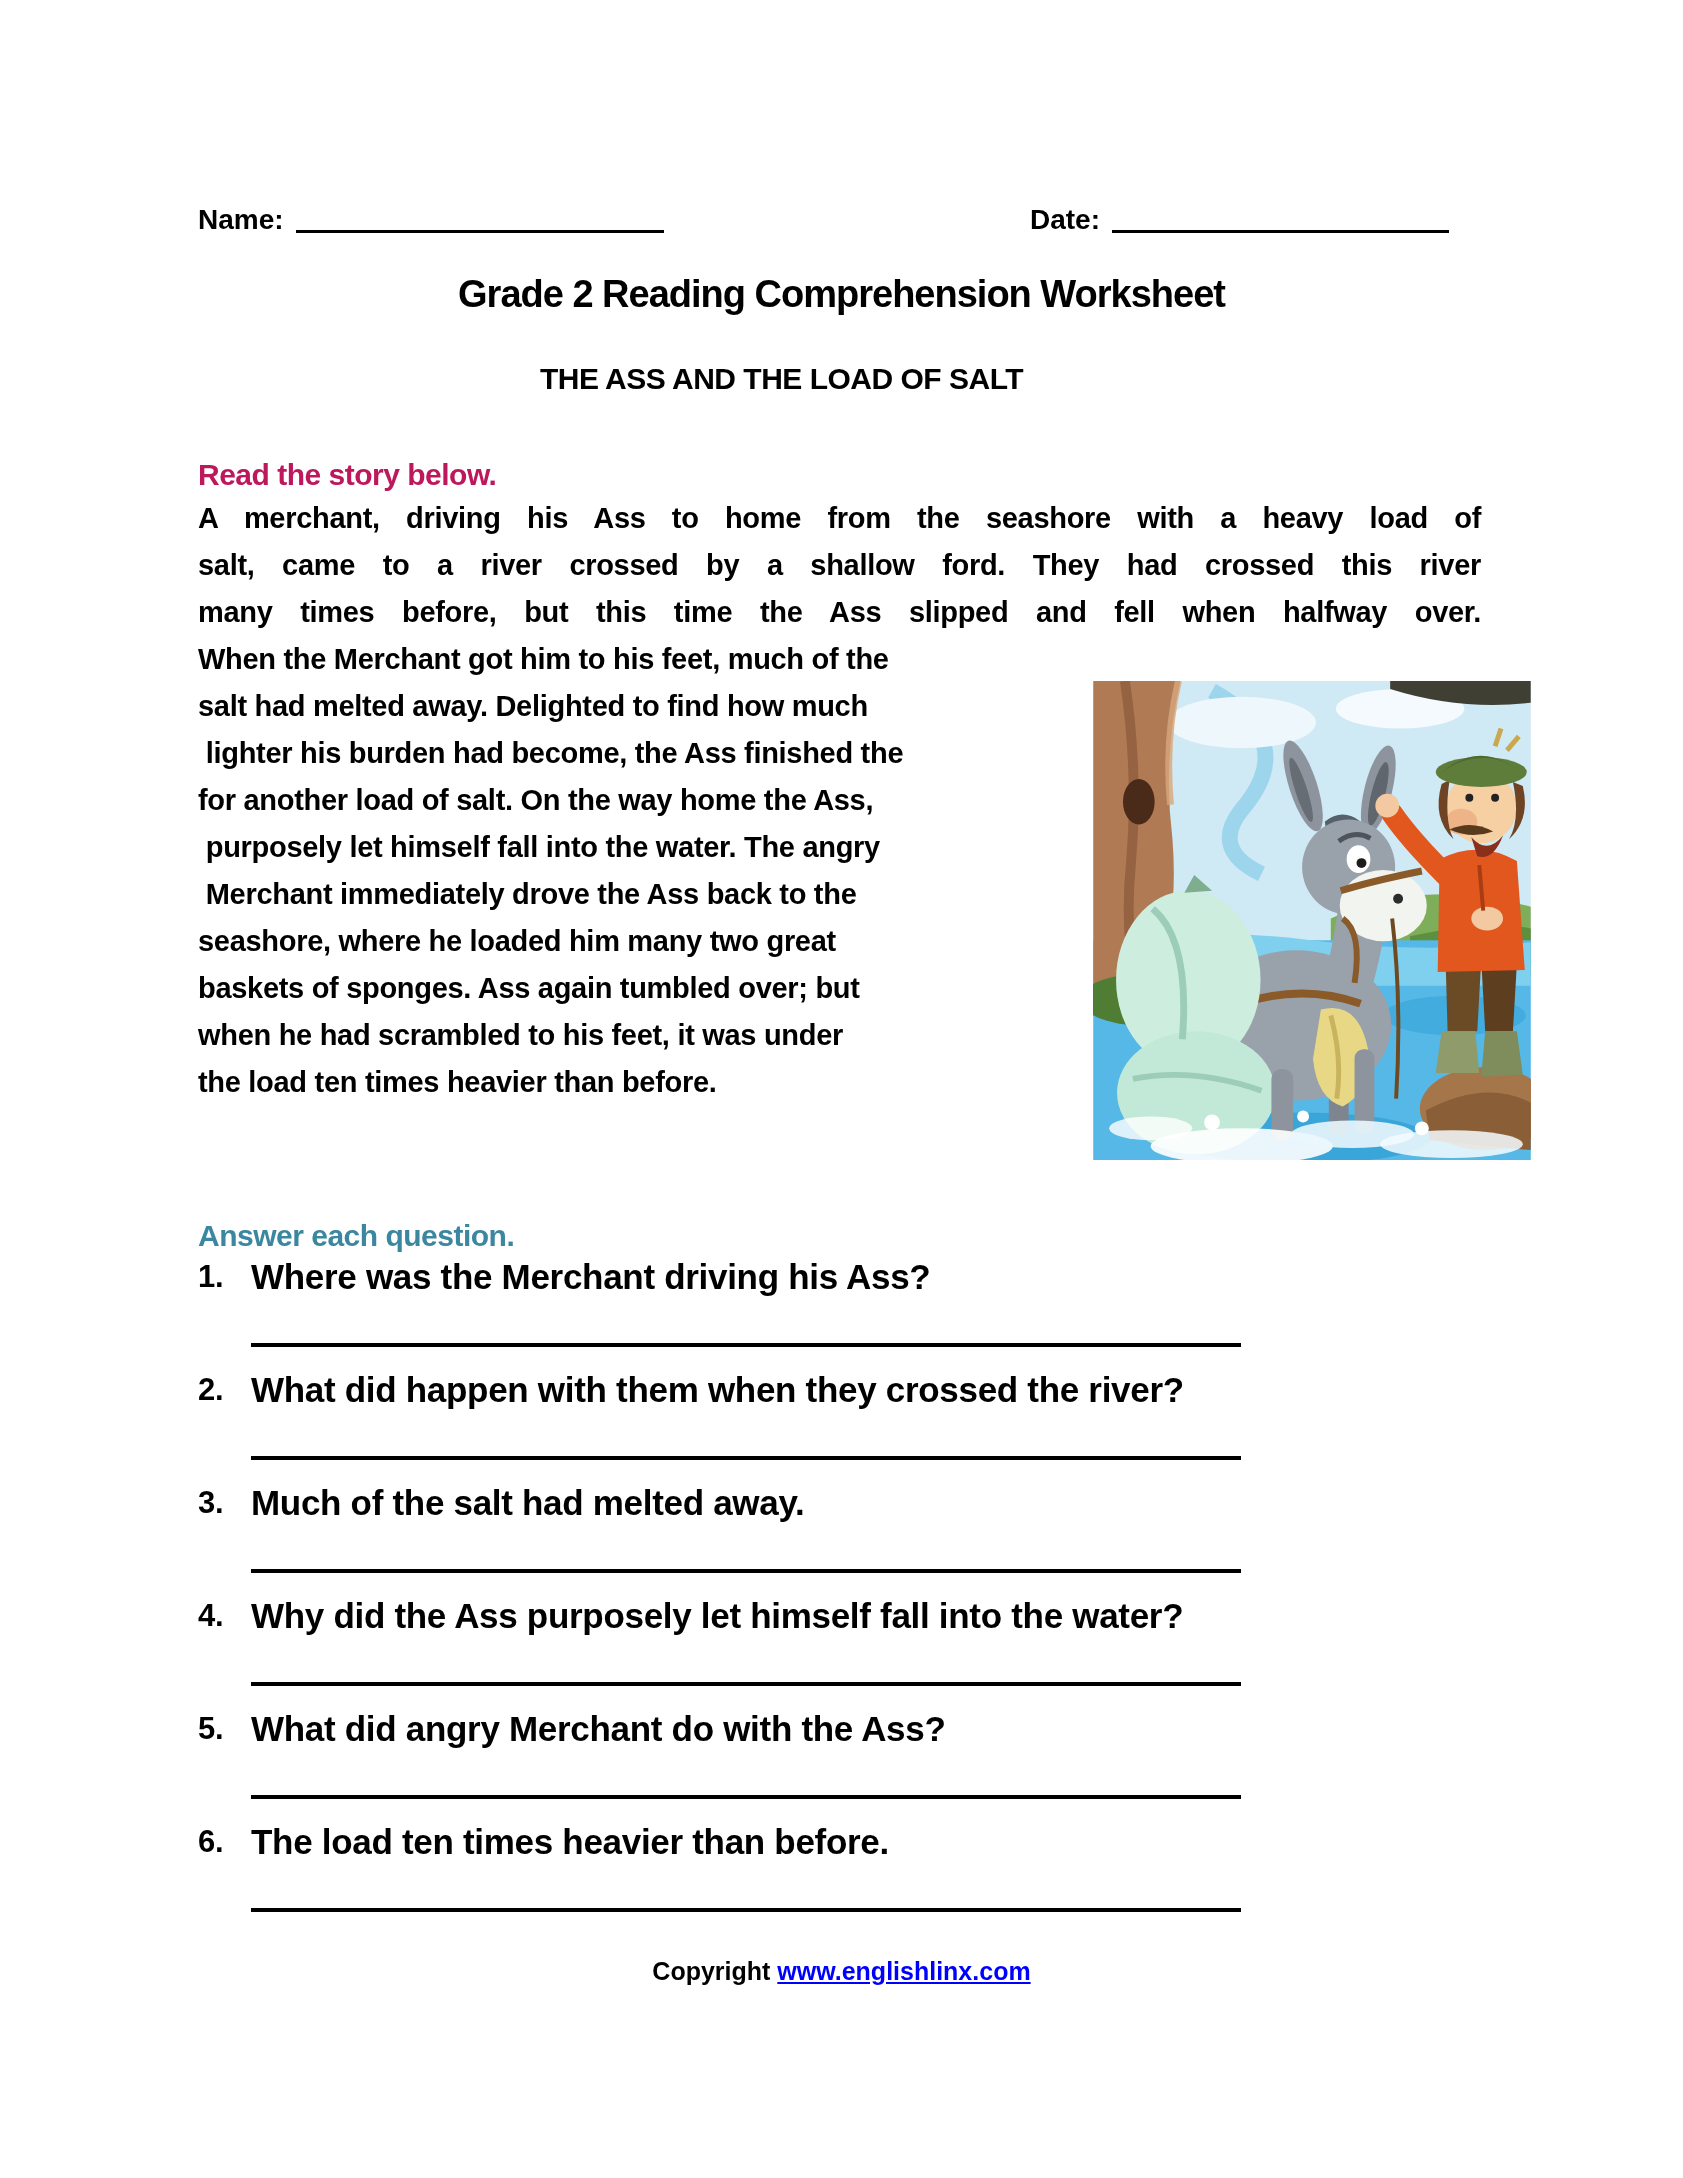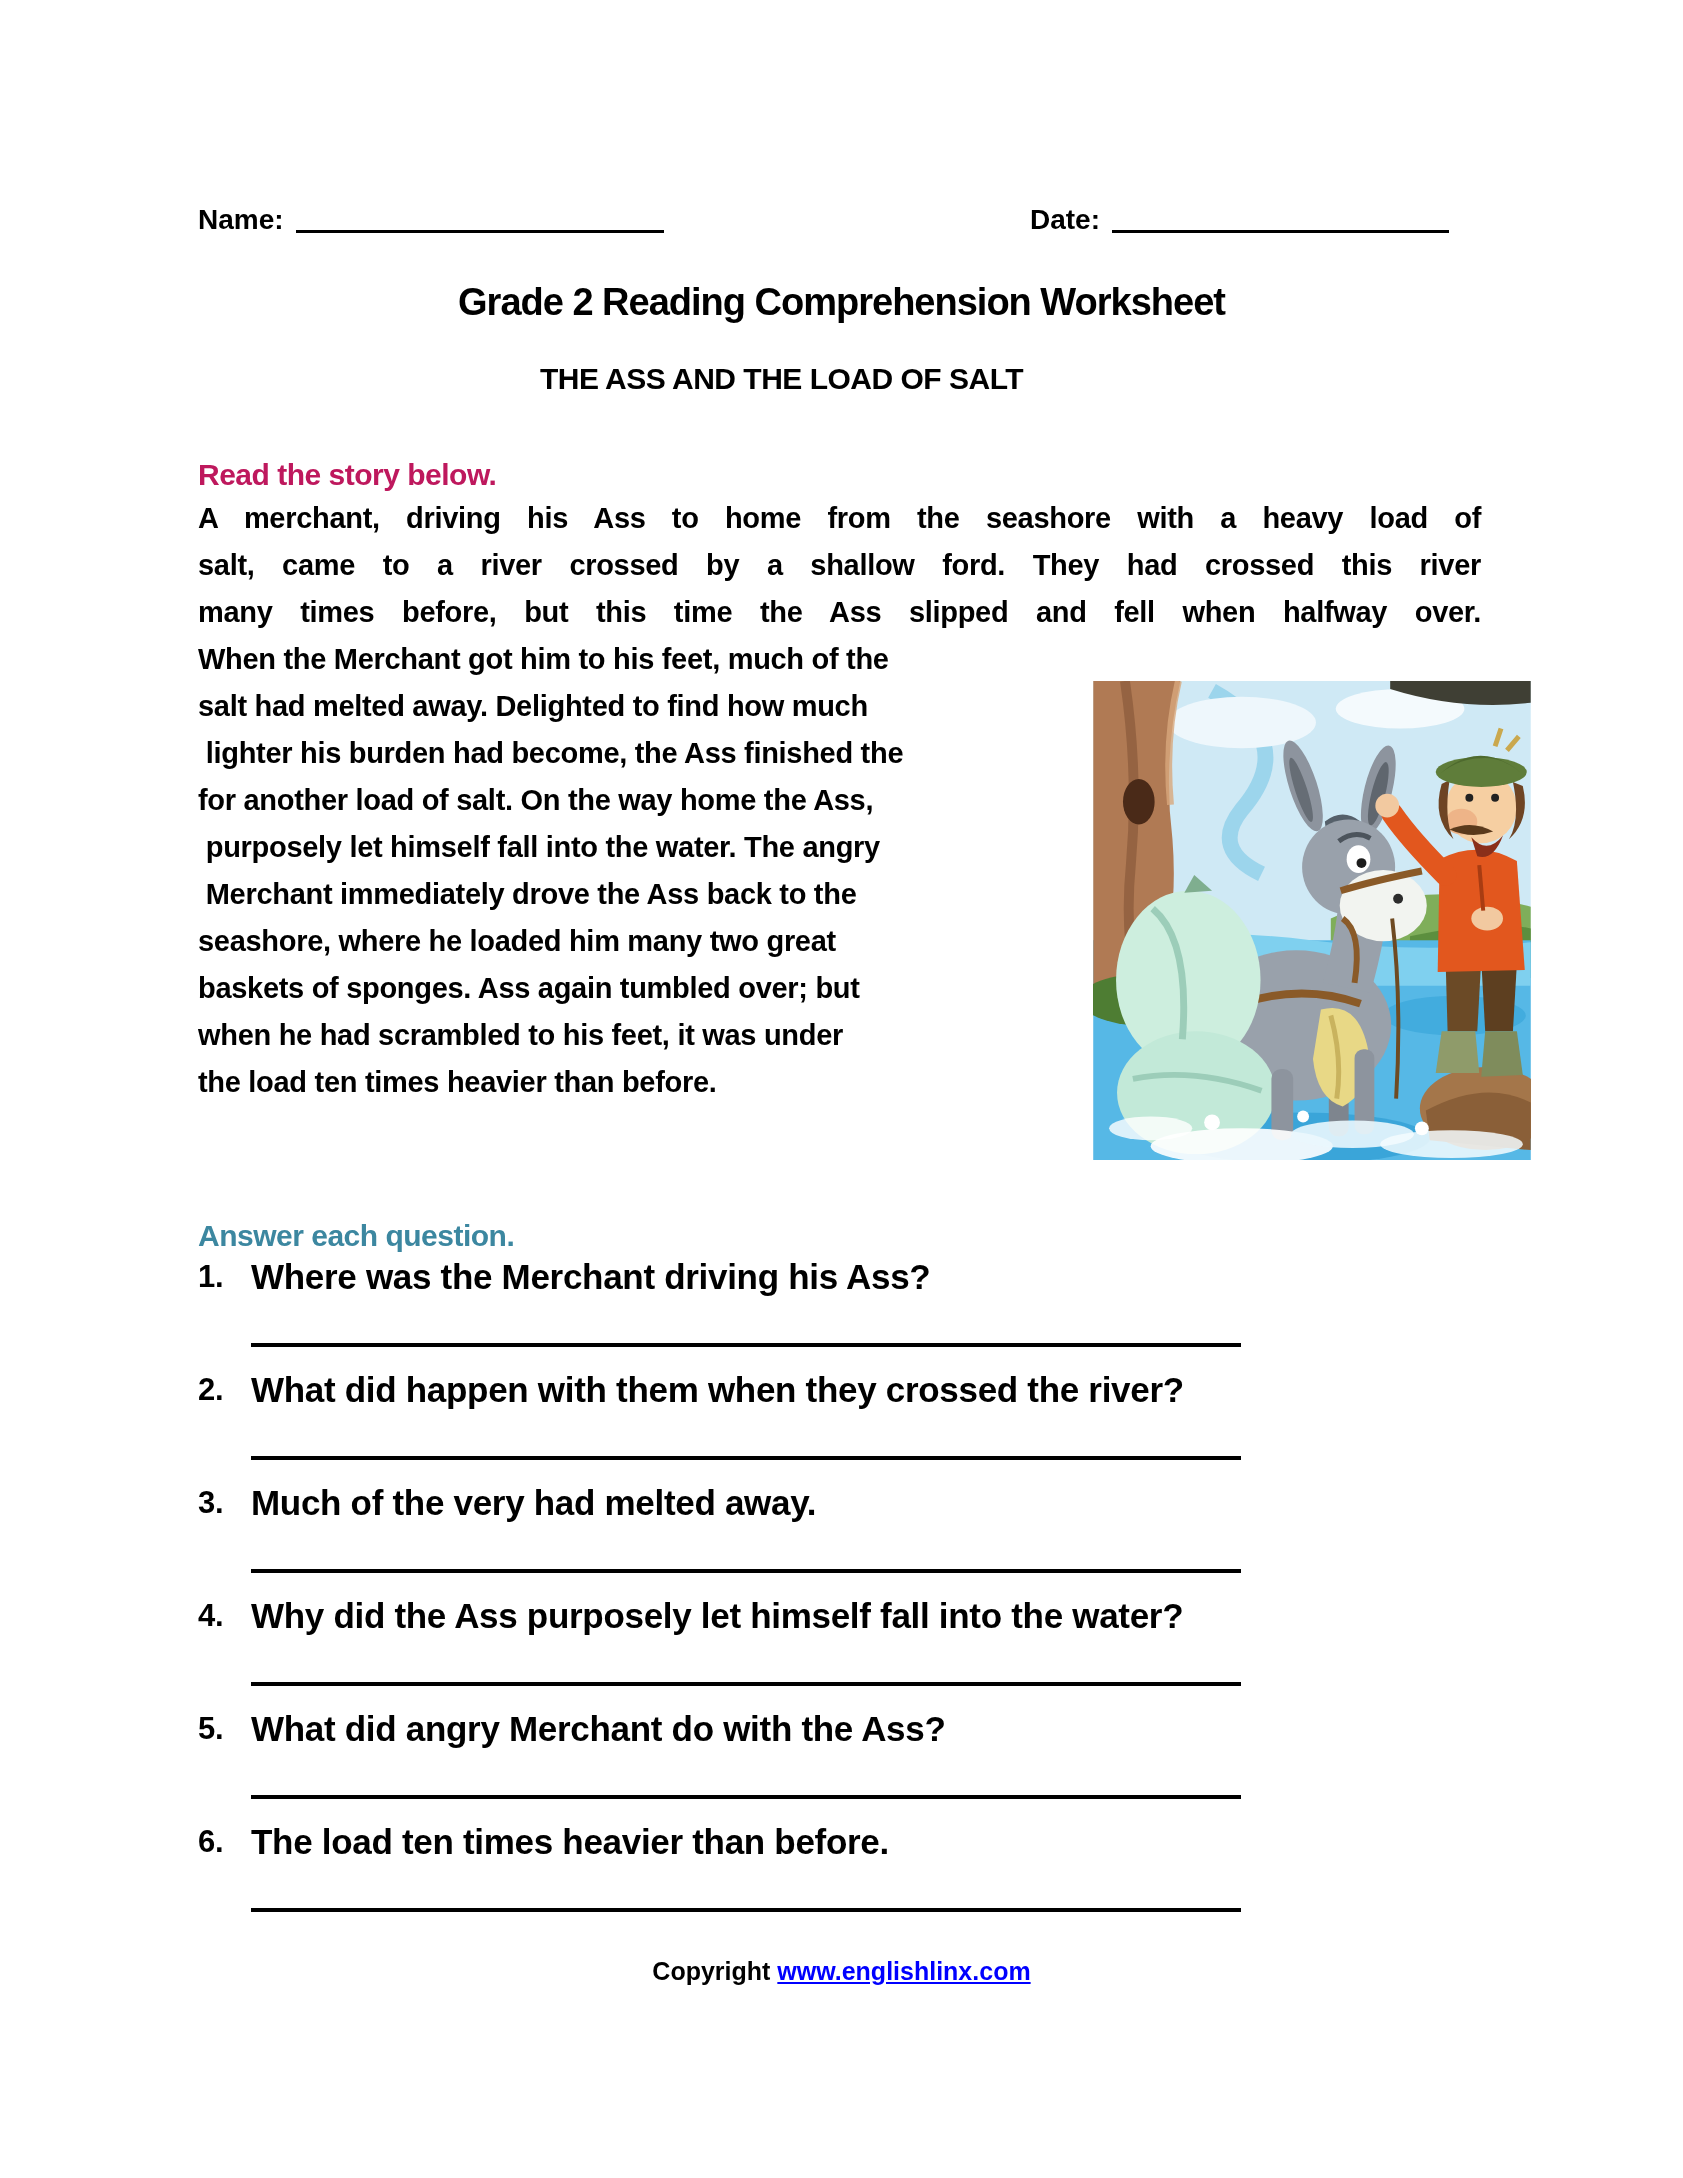--- a/index.html
+++ b/index.html
@@ -12,21 +12,21 @@
 
   
   .hdr{font-size:28px;line-height:36px;white-space:nowrap;}
   .blank-line{display:inline-block;border-bottom:3px solid #000;height:30px;vertical-align:-4px;}
   #name-group{left:198px;top:200px;}
   #name-group .blank-line{width:368px;margin-left:12px;}
   #date-group{left:1030px;top:200px;}
   #date-group .blank-line{width:337px;margin-left:12px;}
 
   
-  #page-title{left:0;top:273px;width:1683px;text-align:center;font-size:38px;letter-spacing:-1px;margin-top:8px;}
+  #page-title{left:0;top:273px;width:1683px;text-align:center;font-size:38px;letter-spacing:-1px;}
   #story-title{left:0;top:362px;width:1563px;text-align:center;font-size:30px;letter-spacing:-0.5px;}
 
   .section-heading{font-size:30px;line-height:40px;letter-spacing:-0.5px;}
   #read-heading{left:198px;top:455px;}
   #answer-heading{left:198px;top:1216px;}
 
   
   #story{left:198px;top:495px;width:1283px;font-size:29px;letter-spacing:-0.3px;}
   .story-line{height:47px;line-height:47px;}
   .story-line.full{text-align:justify;text-align-last:justify;}
@@ -192,21 +192,21 @@
 
 <div class="q-num" id="qn1">1.</div>
 <div class="q-text" id="q1">Where was the Merchant driving his Ass?</div>
 <div class="answer-line" id="al1"></div>
 
 <div class="q-num" id="qn2">2.</div>
 <div class="q-text" id="q2">What did happen with them when they crossed the river?</div>
 <div class="answer-line" id="al2"></div>
 
 <div class="q-num" id="qn3">3.</div>
-<div class="q-text" id="q3">Much of the very had melted away.</div>
+<div class="q-text" id="q3">Much of the salt had melted away.</div>
 <div class="answer-line" id="al3"></div>
 
 <div class="q-num" id="qn4">4.</div>
 <div class="q-text" id="q4">Why did the Ass purposely let himself fall into the water?</div>
 <div class="answer-line" id="al4"></div>
 
 <div class="q-num" id="qn5">5.</div>
 <div class="q-text" id="q5">What did angry Merchant do with the Ass?</div>
 <div class="answer-line" id="al5"></div>
 

